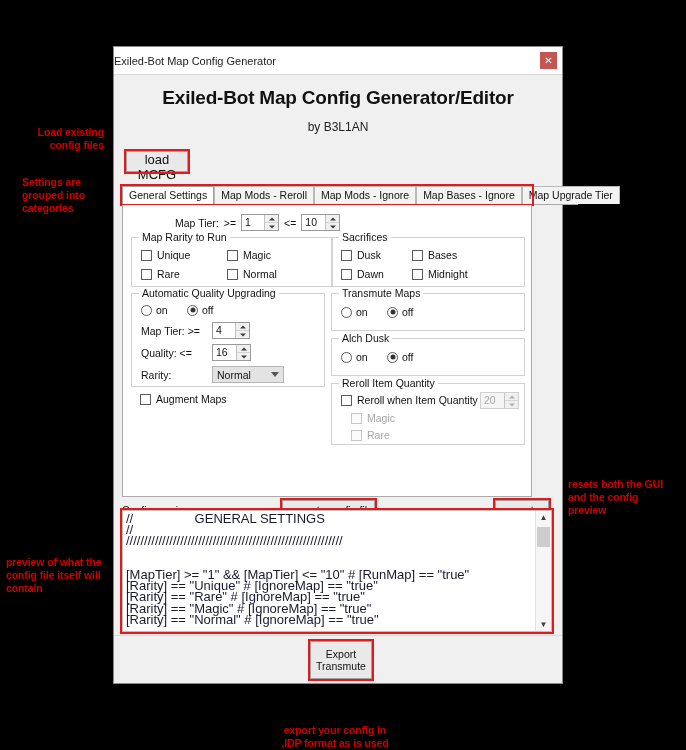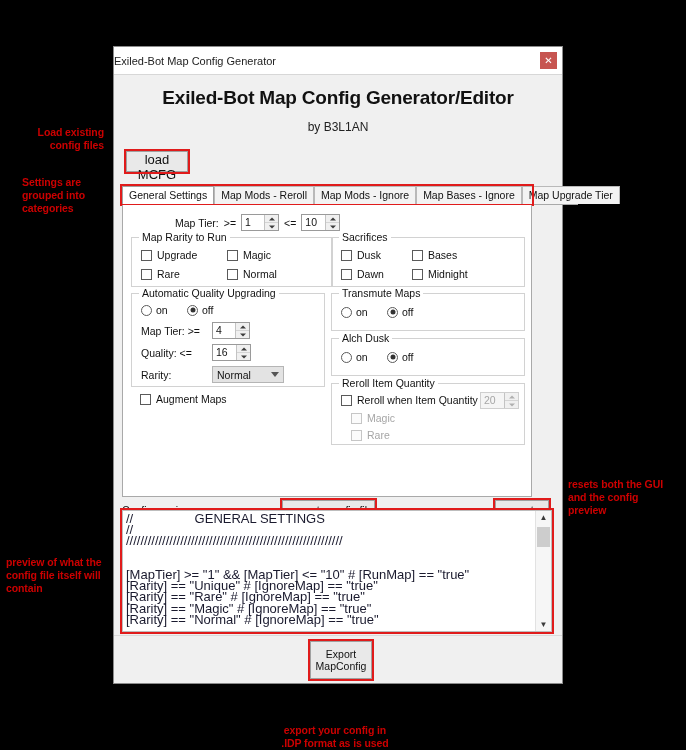--- a/index.html
+++ b/index.html
@@ -466,21 +466,21 @@
             <span></span>
             <span></span>
           </span>
       </span>
     </div>
 
     <div class="gbox" style="left:8px; top:32px; width:202px; height:50px;">
       <span class="gtitle">Map Rarity to Run</span>
       <label class="cb" style="position:absolute;left:9px;top:11px;">
         <span class="box"></span>
-        <span>Upgrade</span>
+        <span>Unique</span>
       </label>
       <label class="cb" style="position:absolute;left:95px;top:11px;">
         <span class="box"></span>
         <span>Magic</span>
       </label>
       <label class="cb" style="position:absolute;left:9px;top:30px;">
         <span class="box"></span>
         <span>Rare</span>
       </label>
       <label class="cb" style="position:absolute;left:95px;top:30px;">
@@ -618,16 +618,16 @@
 [Rarity] == "Normal" # [IgnoreMap] == "true"</div>
     <div id="preview-scroll">
       <div class="sb-arrow up">▲</div>
       <div id="sb-thumb"></div>
       <div class="sb-arrow down">▼</div>
     </div>
   </div>
 
   <div id="export-area">
     <button id="export-btn" class="win-btn hl-box">Export
-MapConfig</button>
+Transmute</button>
   </div>
 
 </div>
 
 </body></html>

